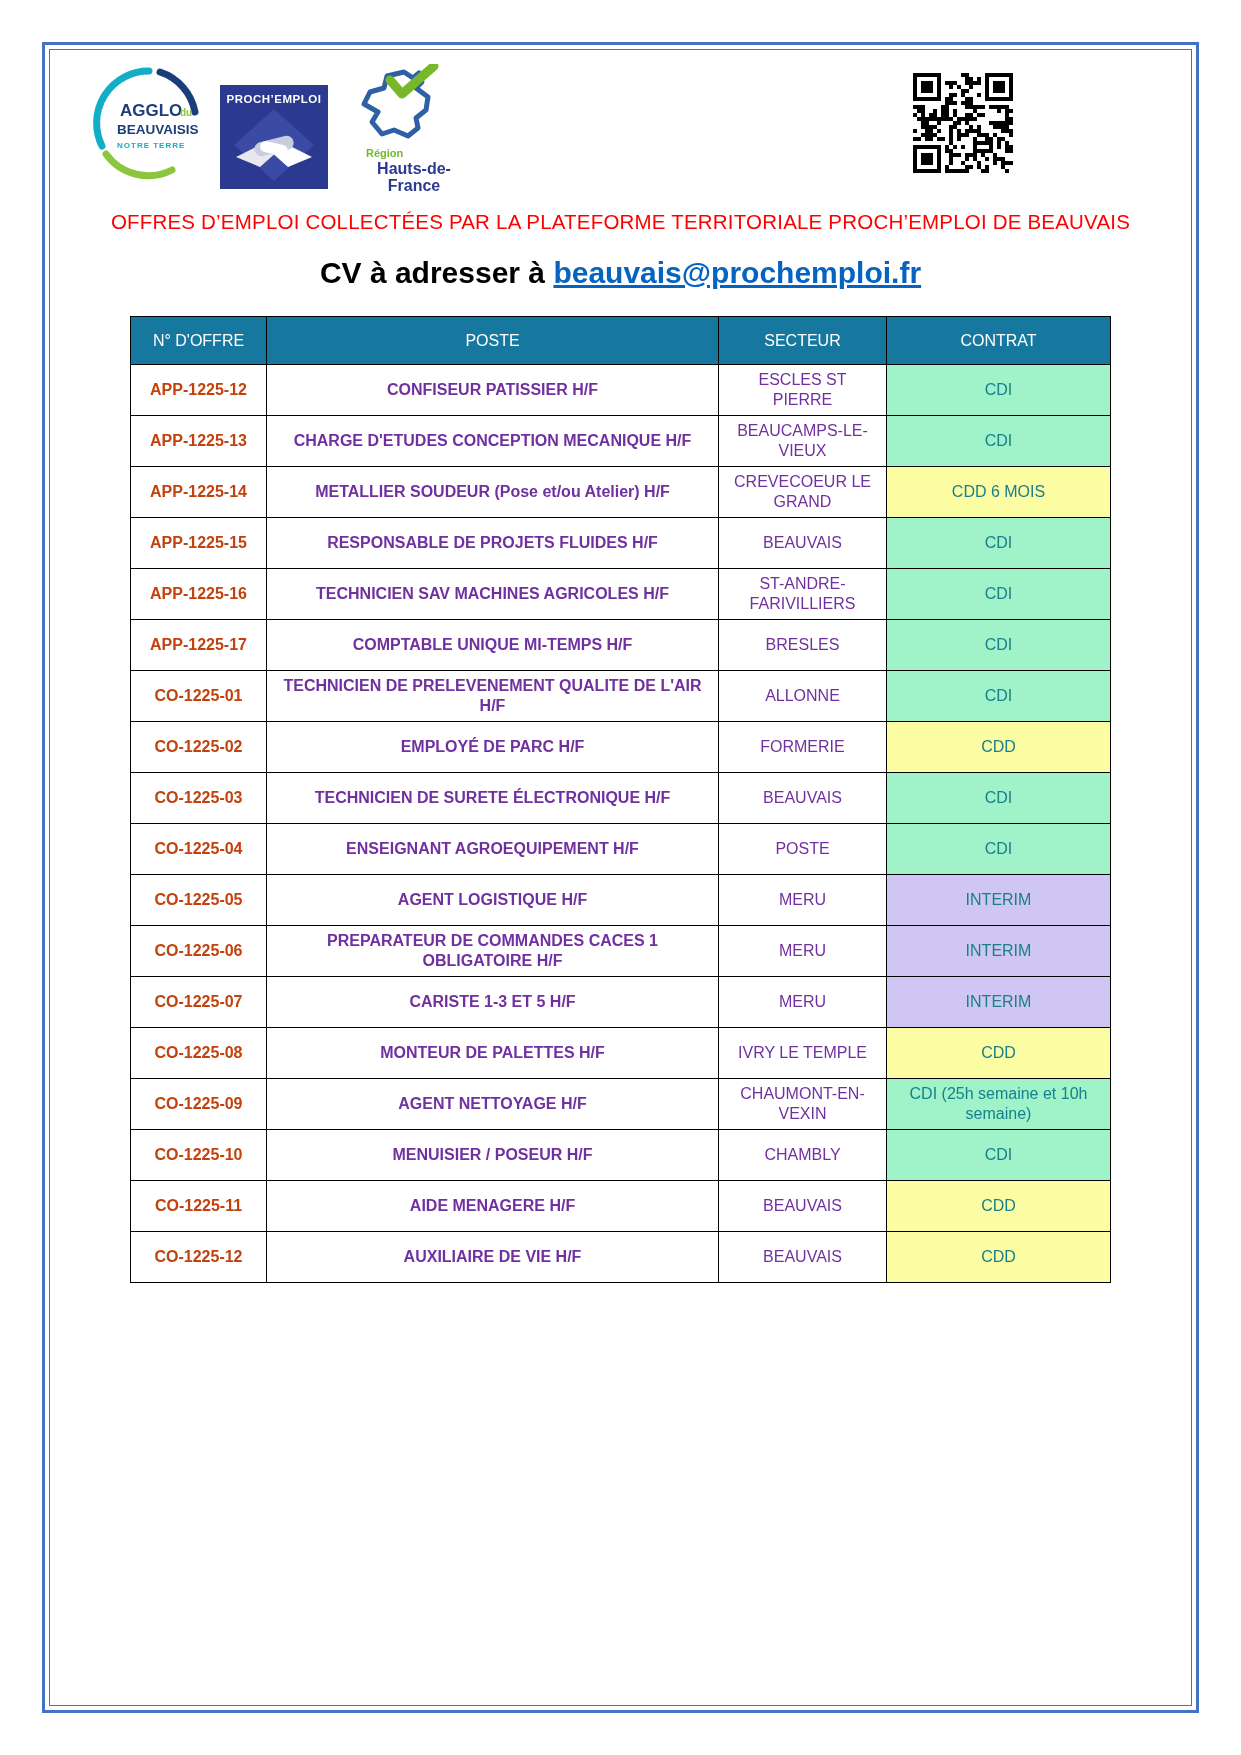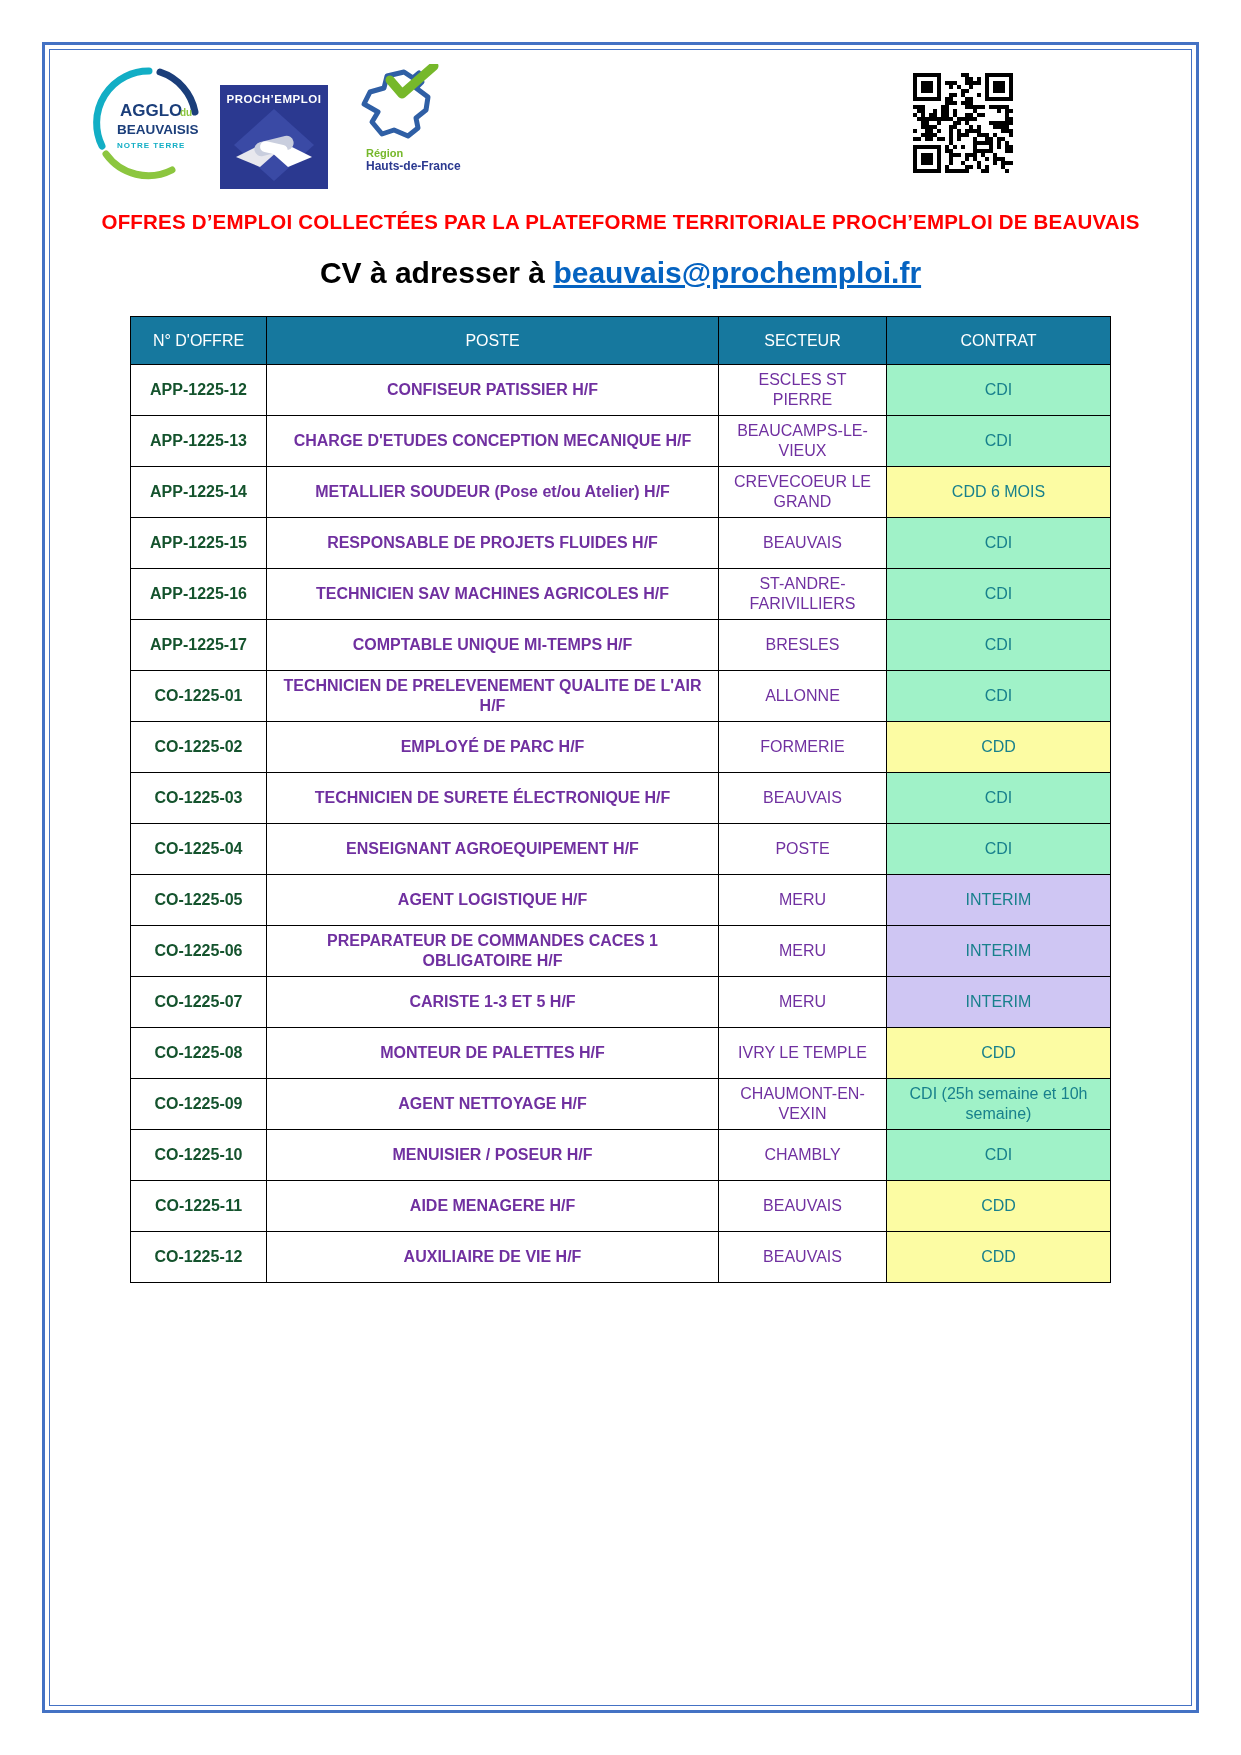--- a/index.html
+++ b/index.html
@@ -22,46 +22,46 @@
   .header-row { display:flex; align-items:center; padding-left:22px; height:122px; }
   .logo { flex:0 0 auto; }
   .agglo-logo { width:118px; height:118px; }
   .pe-logo {
     width:108px; height:104px; background:#2b3990; margin-left:12px;
     display:flex; flex-direction:column; align-items:center; padding-top:8px;margin-top:27px;
   }
   .pe-title { color:#ffffff; font-weight:bold; font-size:11.5px; letter-spacing:0.5px; }
   .region-logo { width:112px; height:118px; margin-left:22px; text-align:center; }
   .region-text1 { font-size:11px; font-weight:bold; color:#76b82a; line-height:1.05; text-align:left; padding-left:16px; }
-  .region-text2 { font-size:12px; font-weight:bold; color:#2b3990; line-height:1.1; text-align:left; padding-left:16px; }
+  .region-text2 { font-size:16px; font-weight:bold; color:#2b3990; line-height:1.1; text-align:center; padding-left:16px; }
   .qr-box { margin-left:auto; margin-right:160px; width:100px; height:100px; }
   
   .red-title {
     margin-top:26px; text-align:center; color:var(--title-red);
-    font-weight:bold; font-size:20.5px; letter-spacing:0.2px;
+    font-weight:normal; font-size:20.5px; letter-spacing:0.2px;
   }
   .cv-line {
     margin-top:22px; text-align:center; color:#000000;
     font-weight:bold; font-size:30px;
   }
   .cv-line a { color:var(--link-blue); text-decoration:underline; }
   
   table.offers {
     border-collapse:collapse; table-layout:fixed;
     width:980px; margin:26px auto 0 auto;
   }
   table.offers th, table.offers td {
     border:1px solid #000000; text-align:center; vertical-align:middle;
     padding:5px 8px; height:51px; line-height:1.25;
   }
   table.offers th {
     background:var(--header-bg); color:#ffffff;
     font-weight:normal; font-size:16px; height:48px;
   }
-  .col-offre  { width:136px; font-weight:bold; color:#14532d; font-size:16px; }
+  .col-offre  { width:136px; font-weight:bold; color:#c2410c; font-size:16px; }
   .col-poste  { width:452px; font-weight:bold; color:var(--purple); font-size:16px; }
   .col-secteur{ width:168px; color:var(--purple); font-size:16px; }
   .col-contrat{ width:224px; color:var(--teal); font-size:16px; }
   td.bg-cdi    { background:var(--cdi-bg); }
   td.bg-cdd    { background:var(--cdd-bg); }
   td.bg-interim{ background:var(--interim-bg); }
 </style>
 </head>
 <body>
 

